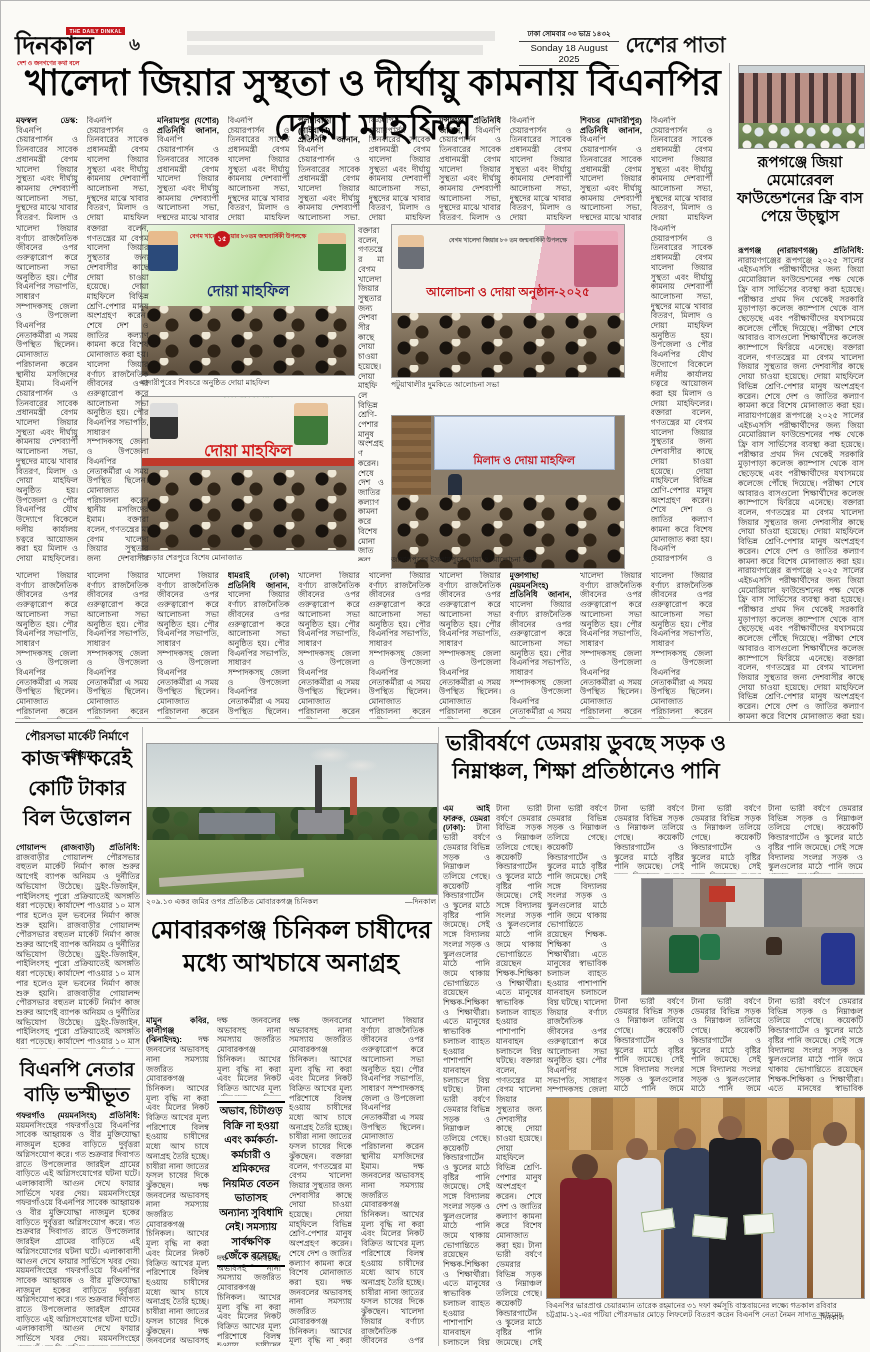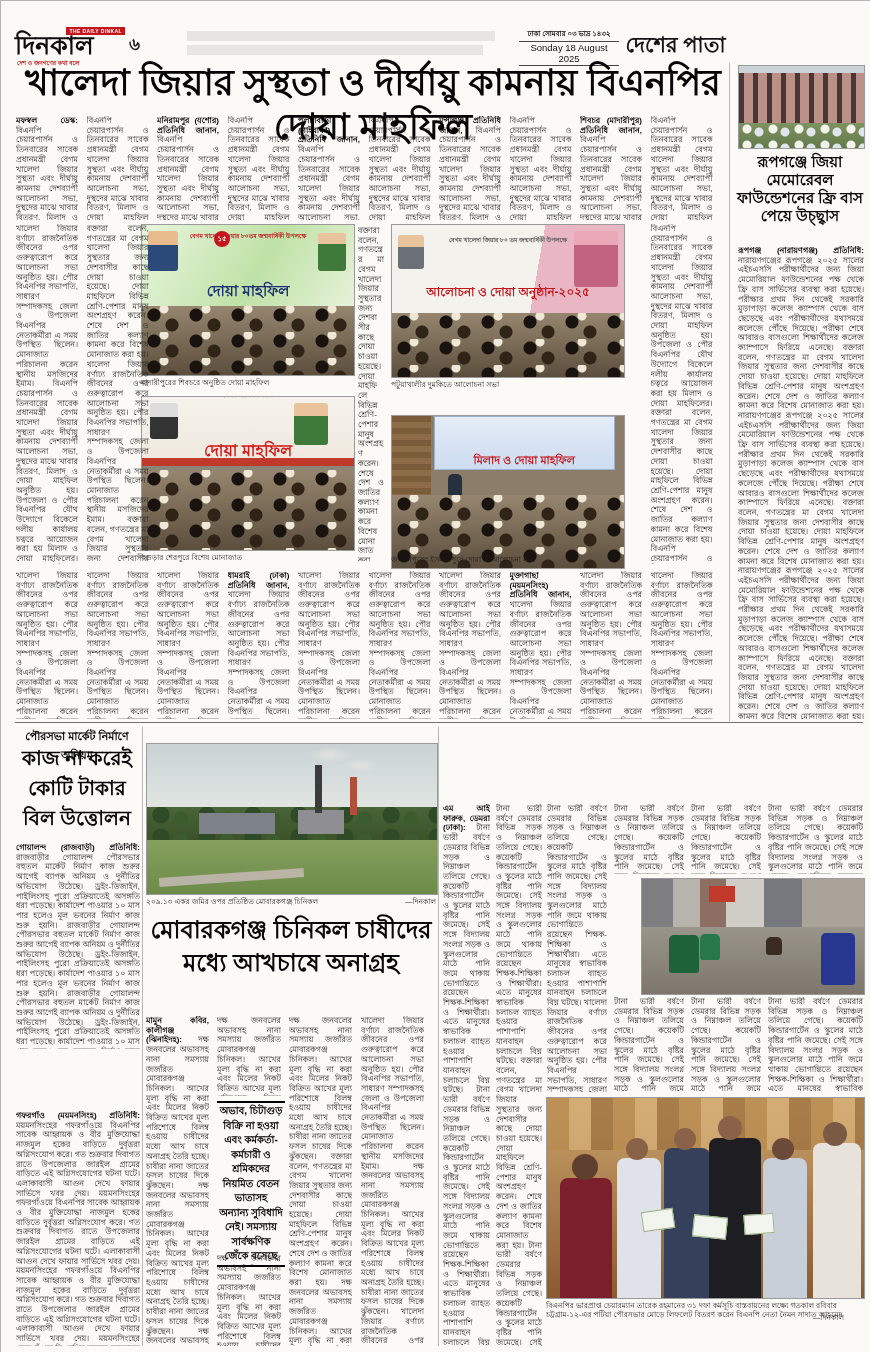--- a/index.html
+++ b/index.html
@@ -153,40 +153,42 @@
   </div>
   <div class="abs hl" style="left:735px;top:152px;width:128px;font-size:15px;line-height:18px;">রূপগঞ্জে জিয়া মেমোরেবল ফাউন্ডেশনের ফ্রি বাস পেয়ে উচ্ছ্বাস</div>
 
   <div class="divider-h abs" style="left:14px;top:721px;width:848px;"></div>
   <div class="divider-v abs" style="left:141px;top:726px;height:619px;"></div>
   <div class="divider-v abs" style="left:437px;top:726px;height:619px;"></div>
 
   <div class="abs kicker" style="left:15px;top:727px;width:122px;">পৌরসভা মার্কেট নির্মাণে অনিয়ম</div>
   <div class="abs hl" style="left:13px;top:742px;width:126px;font-size:20px;line-height:30px;">কাজ না করেই কোটি টাকার বিল উত্তোলন</div>
 
+  <div class="abs hl" style="left:13px;top:1056px;width:126px;font-size:19px;line-height:25px;">বিএনপি নেতার বাড়ি ভস্মীভূত</div>
 
   <div class="photo" style="left:145px;top:742px;width:290px;height:150px;">
     <div class="sky" style="height:55%;"></div>
     <div class="treeband" style="top:42%;height:22%;"></div>
     <div class="shed" style="left:18%;top:46%;width:26%;height:14%;"></div>
     <div class="shed" style="left:52%;top:44%;width:16%;height:16%;background:#8e8e93;"></div>
     <div class="chimney" style="left:58%;top:14%;height:48px;"></div>
     <div class="chimney" style="left:70%;top:22%;height:38px;background:#b0503c;"></div>
     <div class="smoke" style="left:56%;top:2%;width:42px;height:16px;"></div>
     <div class="smoke" style="left:68%;top:10%;width:34px;height:13px;"></div>
     <div class="field" style="height:36%;"></div>
     <div class="abs" style="left:4%;bottom:8%;width:50%;height:9px;background:#b9b4a6;transform:rotate(-4deg);"></div>
   </div>
   <div class="caption" style="left:145px;top:896px;width:290px;height:11px;display:flex;justify-content:space-between;">
     <span>২০৯.১৩ একর জমির ওপর প্রতিষ্ঠিত মোবারকগঞ্জ চিনিকল</span>
     <span class="credit">—দিনকাল</span>
   </div>
   <div class="abs hl" style="left:145px;top:912px;width:290px;font-size:24px;line-height:33px;">মোবারকগঞ্জ চিনিকল চাষীদের মধ্যে আখচাষে অনাগ্রহ</div>
   <div class="abs pullquote" style="left:216px;top:1100px;width:64px;height:148px;">দক্ষ জনবলের অভাব, চিটাগুড় বিক্রি না হওয়া এবং কর্মকর্তা-কর্মচারী ও শ্রমিকদের নিয়মিত বেতন ভাতাসহ অন্যান্য সুবিধাদি নেই। সমস্যায় সার্বক্ষণিক জেঁকে বসেছে এই চিনিকলে</div>
 
+  <div class="abs hl" style="left:442px;top:728px;width:286px;font-size:21px;line-height:28px;">ভারীবর্ষণে ডেমরায় ডুবছে সড়ক ও নিম্নাঞ্চল, শিক্ষা প্রতিষ্ঠানেও পানি</div>
 
   <div class="photo" style="left:640px;top:877px;width:222px;height:115px;">
     <div class="flood-bldg" style="height:42%;"></div>
     <div class="abs" style="left:30%;top:6%;width:12%;height:14%;background:#c0392b;"></div>
     <div class="flood-water" style="height:58%;"></div>
     <div class="cng" style="left:12%;bottom:18%;width:30px;height:38px;background:#1d6238;"></div>
     <div class="cng" style="left:26%;bottom:30%;width:20px;height:26px;background:#27774a;"></div>
     <div class="cng" style="right:4%;bottom:8%;width:34px;height:52px;background:#27368f;"></div>
     <div class="cng" style="left:56%;bottom:34%;width:16px;height:18px;background:#3a2c22;"></div>
   </div>

